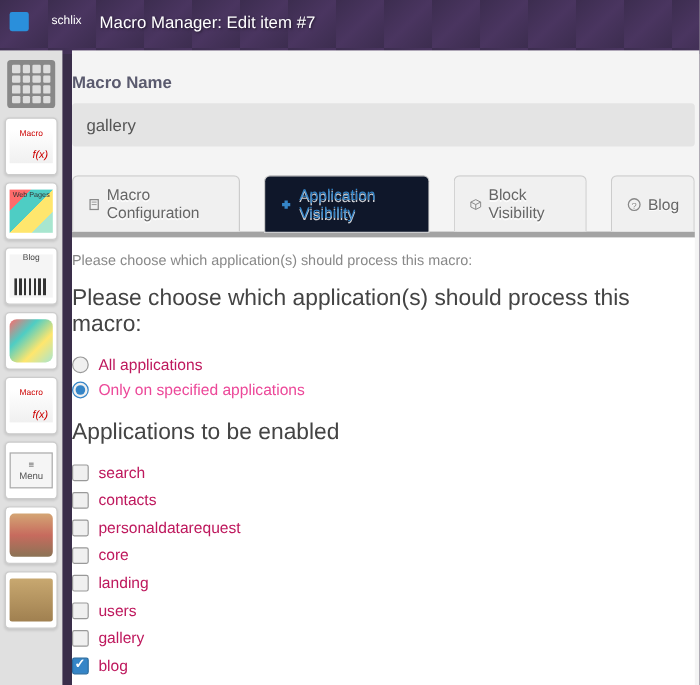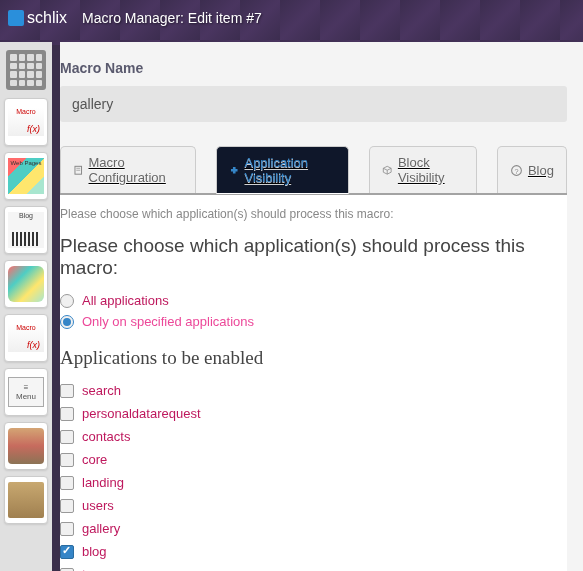--- a/index.html
+++ b/index.html
@@ -28,23 +28,23 @@
       position: relative;
       height: 35px;
       display: flex;
       align-items: center;
       padding: 0 8px;
       z-index: 10;
     }
     .logo {
       display: flex;
       align-items: center;
-      gap: 3px;
+      gap: 19px;
       color: #fff;
-      font-size: 16px;
+      font-size: 10px;
       justify-content: flex-end;
     }
     .logo-icon {
       width: 16px;
       height: 16px;
       background: #2a8fdb;
       border-radius: 2px;
     }
     .page-title {
       color: #fff;
@@ -179,21 +179,21 @@
     .tools-icon {
       width: 36px;
       height: 36px;
       background: linear-gradient(180deg, #c8a870 0%, #a08050 100%);
       border-radius: 2px;
     }
     .content-area {
       flex: 1;
       background: #f4f4f4;
       margin-left: 8px;
-      padding: 18px 16px 0 0;
+      padding: 18px 4px 0 0;
       overflow: hidden;
     }
     .form-label {
       color: #5a5a6e;
       font-size: 14px;
       font-weight: 600;
       margin-bottom: 10px;
     }
     .form-input {
       width: 100%;
@@ -201,22 +201,21 @@
       border: none;
       padding: 10px 12px;
       font-size: 14px;
       color: #555;
       border-radius: 3px;
       margin-bottom: 24px;
     }
     .tabs {
       display: flex;
       gap: 20px;
-      border-bottom: 2px solid #a3a3a3;
-      text-decoration: underline;
+      border-bottom: 5px solid #a3a3a3;
     }
     .tab {
       padding: 8px 12px;
       background: #f0f0f0;
       border: 1px solid #ccc;
       border-bottom: none;
       border-radius: 5px 5px 0 0;
       font-size: 13px;
       color: #666;
       cursor: pointer;
@@ -308,21 +307,20 @@
       left: 1px;
       color: #fff;
       font-size: 11px;
       font-weight: bold;
     }
     .subsection-title {
       font-size: 19px;
       color: #444;
       font-weight: 400;
       margin: 14px 0;
-      font-family: Liberation Serif, serif;
     }
     .checkbox-list {
       display: flex;
       flex-direction: column;
       gap: 2px;
     }
   </style>
 </head>
 <body>
 
@@ -443,25 +441,25 @@
 
       <div class="subsection-title">Applications to be enabled</div>
 
       <div class="checkbox-list">
         <div class="checkbox-item">
           <div class="checkbox"></div>
           <span>search</span>
         </div>
         <div class="checkbox-item">
           <div class="checkbox"></div>
+          <span>contacts</span>
+        </div>
+        <div class="checkbox-item">
+          <div class="checkbox"></div>
           <span>personaldatarequest</span>
-        </div>
-        <div class="checkbox-item">
-          <div class="checkbox"></div>
-          <span>contacts</span>
         </div>
         <div class="checkbox-item">
           <div class="checkbox"></div>
           <span>core</span>
         </div>
         <div class="checkbox-item">
           <div class="checkbox"></div>
           <span>landing</span>
         </div>
         <div class="checkbox-item">

